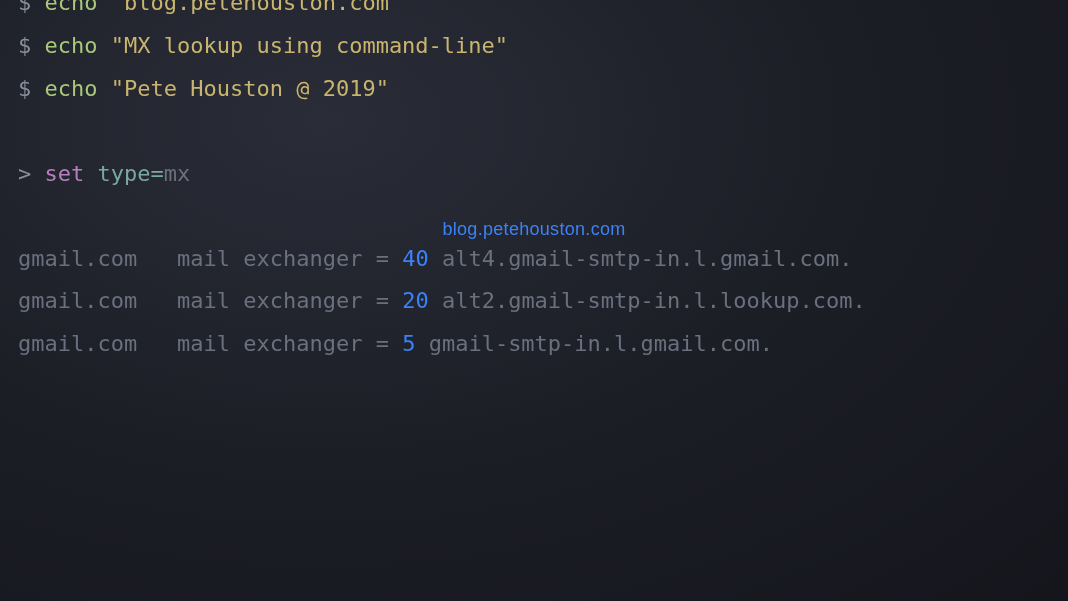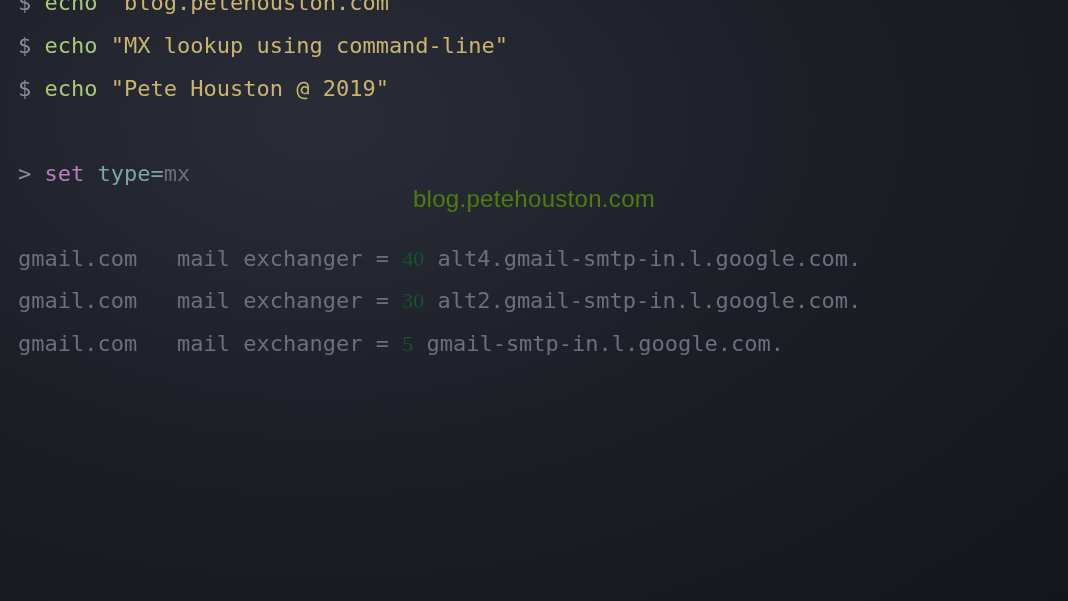--- a/index.html
+++ b/index.html
@@ -28,41 +28,42 @@
   .line {
     white-space: pre;
     color: #8a8e9c;
   }
   .prompt { color: #8a8e9c; }
   .cmd-green { color: #a8c87a; }
   .cmd-yellow { color: #c9b56e; }
   .keyword-purple { color: #b77fbf; }
   .type-cyan { color: #7aa8a0; }
   .equals { color: #7aa8a0; }
-  .num { color: #14532d; font-family: Liberation Serif, serif; }
+  .num { color: #3b82f6; }
   .gt { color: #8a8e9c; }
   .dim { color: #6b6f7e; }
   .spacer { height: 42px; }
 
   .overlay {
     position: absolute;
     top: 185px;
     left: 0;
     width: 100%;
     text-align: center;
     font-family: -apple-system, BlinkMacSystemFont, 'Segoe UI', 'Helvetica Neue', Arial, sans-serif;
     color: #e8e8ea;
     pointer-events: none;
   }
   .overlay-sub {
-    font-size: 24px;
+    font-size: 18px;
     font-weight: 300;
     letter-spacing: 0.3px;
     margin-bottom: 14px;
-    color: #4d7c0f;
+    color: #3b82f6;
+    margin-top: 34px;
   }
   .overlay-title {
     font-size: 41px;
     font-weight: 300;
     letter-spacing: 0.2px;
     color: #f0f0f2;
   }
 </style>
 </head>
 <body>
@@ -77,24 +78,24 @@
 
   <div class="spacer"></div>
 
 
   <div class="line"><span class="gt">&gt; </span><span class="keyword-purple">set</span><span> </span><span class="type-cyan">type</span><span class="equals">=</span><span class="dim">mx</span></div>
 
 
   <div class="spacer"></div>
 
 
-  <div class="line"><span class="dim">gmail.com</span><span>   </span><span class="dim">mail exchanger</span><span> </span><span class="dim">=</span><span> </span><span class="num">40</span><span> </span><span class="dim">alt4.gmail-smtp-in.l.google.com.</span></div>
+  <div class="line"><span class="dim">gmail.com</span><span>   </span><span class="dim">mail exchanger</span><span> </span><span class="dim">=</span><span> </span><span class="num">40</span><span> </span><span class="dim">alt4.gmail-smtp-in.l.gmail.com.</span></div>
 
-  <div class="line"><span class="dim">gmail.com</span><span>   </span><span class="dim">mail exchanger</span><span> </span><span class="dim">=</span><span> </span><span class="num">30</span><span> </span><span class="dim">alt2.gmail-smtp-in.l.google.com.</span></div>
+  <div class="line"><span class="dim">gmail.com</span><span>   </span><span class="dim">mail exchanger</span><span> </span><span class="dim">=</span><span> </span><span class="num">20</span><span> </span><span class="dim">alt2.gmail-smtp-in.l.lookup.com.</span></div>
 
 
-  <div class="line"><span class="dim">gmail.com</span><span>   </span><span class="dim">mail exchanger</span><span> </span><span class="dim">=</span><span> </span><span class="num">5</span><span> </span><span class="dim">gmail-smtp-in.l.google.com.</span></div>
+  <div class="line"><span class="dim">gmail.com</span><span>   </span><span class="dim">mail exchanger</span><span> </span><span class="dim">=</span><span> </span><span class="num">5</span><span> </span><span class="dim">gmail-smtp-in.l.gmail.com.</span></div>
 
 </div>
 
 <div class="overlay">
   <div class="overlay-sub">blog.petehouston.com</div>
 </div>
 
 </body></html>

